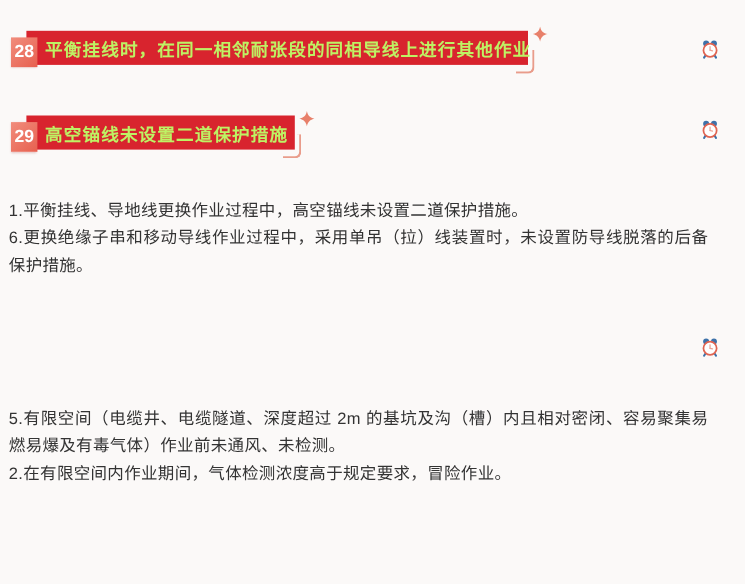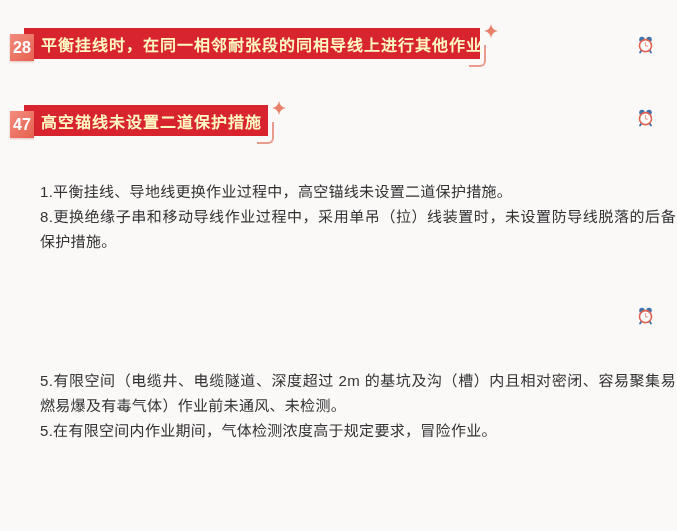--- a/index.html
+++ b/index.html
@@ -28,21 +28,21 @@
     position: absolute;
     left: -14px; top: 6px;
     width: 24px; height: 27px;
     background: linear-gradient(135deg, #f18d7d 0%, #e7604f 100%);
     color: #ffffff;
     font-size: 16px; font-weight: 700;
     display: flex; align-items: center; justify-content: center;
     box-shadow: 0 1px 2px rgba(150,20,20,0.25);
   }
   .banner-title {
-    color: #fef9c3;
+    color: #bef264;
     font-size: 16px;
     font-weight: 700;
     letter-spacing: 1px;
     padding-left: 17px;
     white-space: nowrap;
   }
   .sparkle {
     position: absolute;
     top: -4px;
     width: 14px; height: 14px;
@@ -63,21 +63,21 @@
     position: absolute;
     left: 638px;
     width: 15px; height: 18px;
   }
   .clock-1 { top: 36px; }
   .clock-2 { top: 109px; }
   .clock-3 { top: 307px; }
   
   .details {
     position: absolute;
-    left: 40px;
+    left: 8px;
     width: 636px;
   }
   .details-29 { top: 179px; }
   .details-30 { top: 368px; }
   .details p {
     margin: 0;
     font-size: 15px;
     line-height: 25px;
     color: #333333;
     letter-spacing: 0.3px;
@@ -101,50 +101,50 @@
     <circle cx="4.2" cy="3.6" r="2.9" fill="#3e72a9"></circle>
     <circle cx="11.8" cy="3.6" r="2.9" fill="#3e72a9"></circle>
     <line x1="3.6" y1="15.2" x2="2.2" y2="17.4" stroke="#3e72a9" stroke-width="2" stroke-linecap="round"></line>
     <line x1="12.4" y1="15.2" x2="13.8" y2="17.4" stroke="#3e72a9" stroke-width="2" stroke-linecap="round"></line>
     <circle cx="8" cy="10.2" r="6.4" fill="#ffffff" stroke="#e06451" stroke-width="1.7"></circle>
     <line x1="8" y1="10.2" x2="8" y2="6.8" stroke="#eba193" stroke-width="1.2" stroke-linecap="round"></line>
     <line x1="8" y1="10.2" x2="10.4" y2="10.8" stroke="#eba193" stroke-width="1.2" stroke-linecap="round"></line>
   </svg>
 
   <div class="banner banner-29">
-    <span class="num-box">47</span>
+    <span class="num-box">29</span>
     <span class="banner-title">高空锚线未设置二道保护措施</span>
     <svg class="sparkle sparkle-29" viewBox="0 0 14 14">
       <path d="M7 0C7.7 4.1 9.9 6.3 14 7C9.9 7.7 7.7 9.9 7 14C6.3 9.9 4.1 7.7 0 7C4.1 6.3 6.3 4.1 7 0Z" fill="#e8806a"></path>
     </svg>
     <span class="corner-bracket"></span>
   </div>
   <svg class="clock clock-2" viewBox="0 0 16 19">
     <circle cx="4.2" cy="3.6" r="2.9" fill="#3e72a9"></circle>
     <circle cx="11.8" cy="3.6" r="2.9" fill="#3e72a9"></circle>
     <line x1="3.6" y1="15.2" x2="2.2" y2="17.4" stroke="#3e72a9" stroke-width="2" stroke-linecap="round"></line>
     <line x1="12.4" y1="15.2" x2="13.8" y2="17.4" stroke="#3e72a9" stroke-width="2" stroke-linecap="round"></line>
     <circle cx="8" cy="10.2" r="6.4" fill="#ffffff" stroke="#e06451" stroke-width="1.7"></circle>
     <line x1="8" y1="10.2" x2="8" y2="6.8" stroke="#eba193" stroke-width="1.2" stroke-linecap="round"></line>
     <line x1="8" y1="10.2" x2="10.4" y2="10.8" stroke="#eba193" stroke-width="1.2" stroke-linecap="round"></line>
   </svg>
 
   <div class="details details-29">
     <p>1.平衡挂线、导地线更换作业过程中，高空锚线未设置二道保护措施。</p>
-    <p>8.更换绝缘子串和移动导线作业过程中，采用单吊（拉）线装置时，未设置防导线脱落的后备保护措施。</p>
+    <p>6.更换绝缘子串和移动导线作业过程中，采用单吊（拉）线装置时，未设置防导线脱落的后备保护措施。</p>
   </div>
 
   <svg class="clock clock-3" viewBox="0 0 16 19">
     <circle cx="4.2" cy="3.6" r="2.9" fill="#3e72a9"></circle>
     <circle cx="11.8" cy="3.6" r="2.9" fill="#3e72a9"></circle>
     <line x1="3.6" y1="15.2" x2="2.2" y2="17.4" stroke="#3e72a9" stroke-width="2" stroke-linecap="round"></line>
     <line x1="12.4" y1="15.2" x2="13.8" y2="17.4" stroke="#3e72a9" stroke-width="2" stroke-linecap="round"></line>
     <circle cx="8" cy="10.2" r="6.4" fill="#ffffff" stroke="#e06451" stroke-width="1.7"></circle>
     <line x1="8" y1="10.2" x2="8" y2="6.8" stroke="#eba193" stroke-width="1.2" stroke-linecap="round"></line>
     <line x1="8" y1="10.2" x2="10.4" y2="10.8" stroke="#eba193" stroke-width="1.2" stroke-linecap="round"></line>
   </svg>
 
   <div class="details details-30">
     <p>5.有限空间（电缆井、电缆隧道、深度超过 2m 的基坑及沟（槽）内且相对密闭、容易聚集易燃易爆及有毒气体）作业前未通风、未检测。</p>
-    <p>5.在有限空间内作业期间，气体检测浓度高于规定要求，冒险作业。</p>
+    <p>2.在有限空间内作业期间，气体检测浓度高于规定要求，冒险作业。</p>
   </div>
 
 </div>
 
 </body></html>

